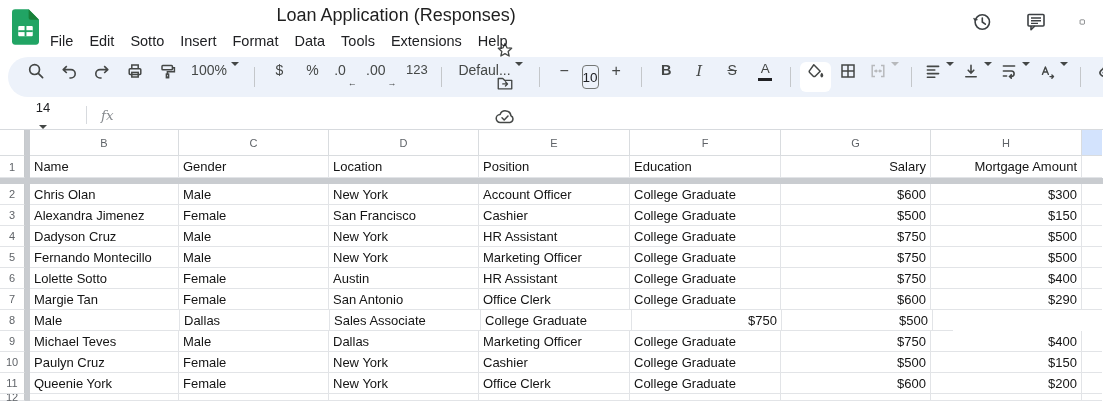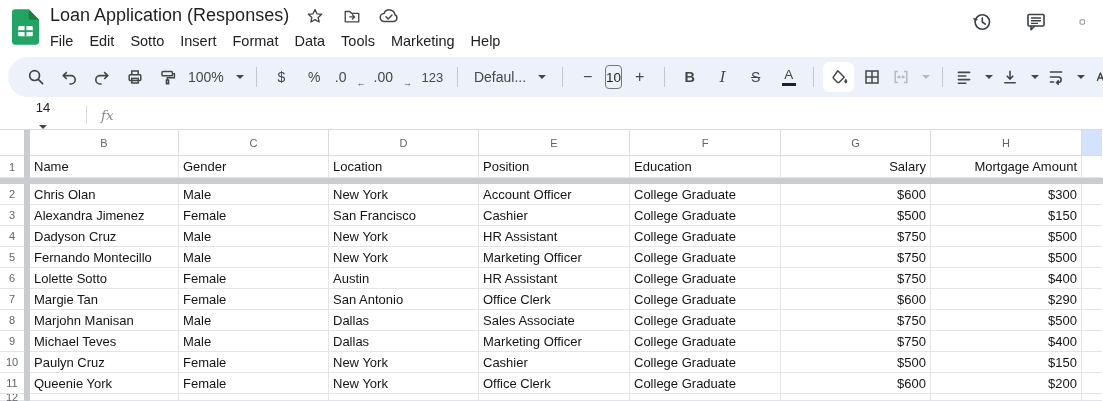--- a/index.html
+++ b/index.html
@@ -3,34 +3,34 @@
 <meta charset="utf-8">
 <style>
   * { margin:0; padding:0; box-sizing:border-box; }
   html,body { width:1103px; height:401px; overflow:hidden; background:#fff;
     font-family:"Liberation Sans", sans-serif; }
 
   
   .topbar { height:55px; display:flex; align-items:flex-start; padding:0 16px 0 12px; }
   .logo { margin-top:9px; color:var(--logo-green,#21a464); flex:none; }
   .title-block { margin-left:11px; padding-top:5px; }
-  .title-row { display:flex; align-items:flex-start; gap:15px; height:25px; }
+  .title-row { display:flex; align-items:flex-end; gap:15px; height:25px;flex-direction:column; }
   .doc-title { font-size:18px; color:#1f1f1f; white-space:nowrap; }
   .tb-ico { display:flex; align-items:center; justify-content:center; width:22px; height:22px; }
   .menubar { display:flex; margin-left:-8px; margin-top:2px; }
   .menu-item { font-size:14.5px; color:#202124; padding:1px 8px; border-radius:4px; white-space:nowrap; }
   .topbar-right { margin-left:auto; display:flex; align-items:center; gap:32px; padding-top:11px; flex:none; }
 
   
   .toolbar-wrap { height:45px; padding:2px 0 0 8px; }
   .toolbar { height:40px; width:1095px; background:var(--toolbar-bg,#edf2fa);
     border-radius:20px 0 0 20px; display:flex; align-items:center;
     padding:0 0 0 12px; gap:2px; overflow:hidden; }
-  .tbtn { display:flex; align-items:center; justify-content:center; min-width:31px; height:30px;
-    border-radius:4px; color:#444746; gap:12px; padding:0 3px; flex:none; border:none; background:transparent; }
+  .tbtn { display:flex; justify-content:center; min-width:31px; height:30px;
+    border-radius:4px; color:#444746; gap:4px; padding:0 3px; flex:none; border:none; background:transparent; }
   .tlabel { font-size:14px; color:#444746; white-space:nowrap; }
   .divider { width:1px; height:20px; background:#c4c7ca; margin:0 7px; flex:none; }
   .caret { width:0; height:0; border-left:4px solid transparent; border-right:4px solid transparent;
     border-top:4.5px solid #444746; flex:none; }
   .caret.dis { border-top-color:#b7b9bc; }
   .zoom-btn { min-width:60px; }
   .font-btn { min-width:74px; justify-content:space-between; padding:0 7px; }
   .size-box { width:29px; height:24px; border:1px solid #747775; border-radius:4px; display:flex;
     align-items:center; justify-content:center; font-size:13.5px; color:#202124; }
   .bold-label { font-weight:700; font-size:14.5px; }
@@ -109,21 +109,21 @@
         </span>
       </div>
       <nav class="menubar">
           <div class="menu-item">File</div>
           <div class="menu-item">Edit</div>
           <div class="menu-item">Sotto</div>
           <div class="menu-item">Insert</div>
           <div class="menu-item">Format</div>
           <div class="menu-item">Data</div>
           <div class="menu-item">Tools</div>
-          <div class="menu-item">Marketing</div>
+          <div class="menu-item">Extensions</div>
           <div class="menu-item">Help</div>
         </nav>
     </div>
     <div class="topbar-right">
       <span class="tb-ico">
         <svg width="22" height="22" viewBox="0 0 22 22" fill="none" stroke="#3c4043" stroke-width="1.6" stroke-linecap="round">
           <circle cx="11.3" cy="11" r="7.2"></circle>
           <path d="M11.3 7 V11 l3 2.2"></path>
           <path d="M4.2 9.2 L3 7.6 M4.2 9.2 L6 8.6" stroke-width="1.4"></path>
         </svg>
@@ -393,21 +393,20 @@
           <div class="cell c2">San Antonio</div>
           <div class="cell c3">Office Clerk</div>
           <div class="cell c4">College Graduate</div>
           <div class="cell c5 num">$600</div>
           <div class="cell c6 num">$290</div>
           <div class="cell sliver"></div>
         </div>
         <div class="row">
           <div class="rownum">8</div>
           <div class="vstrip"></div>
-          <div class="cell c0">Marjohn Manisan</div>
           <div class="cell c1">Male</div>
           <div class="cell c2">Dallas</div>
           <div class="cell c3">Sales Associate</div>
           <div class="cell c4">College Graduate</div>
           <div class="cell c5 num">$750</div>
           <div class="cell c6 num">$500</div>
           <div class="cell sliver"></div>
         </div>
         <div class="row">
           <div class="rownum">9</div>

